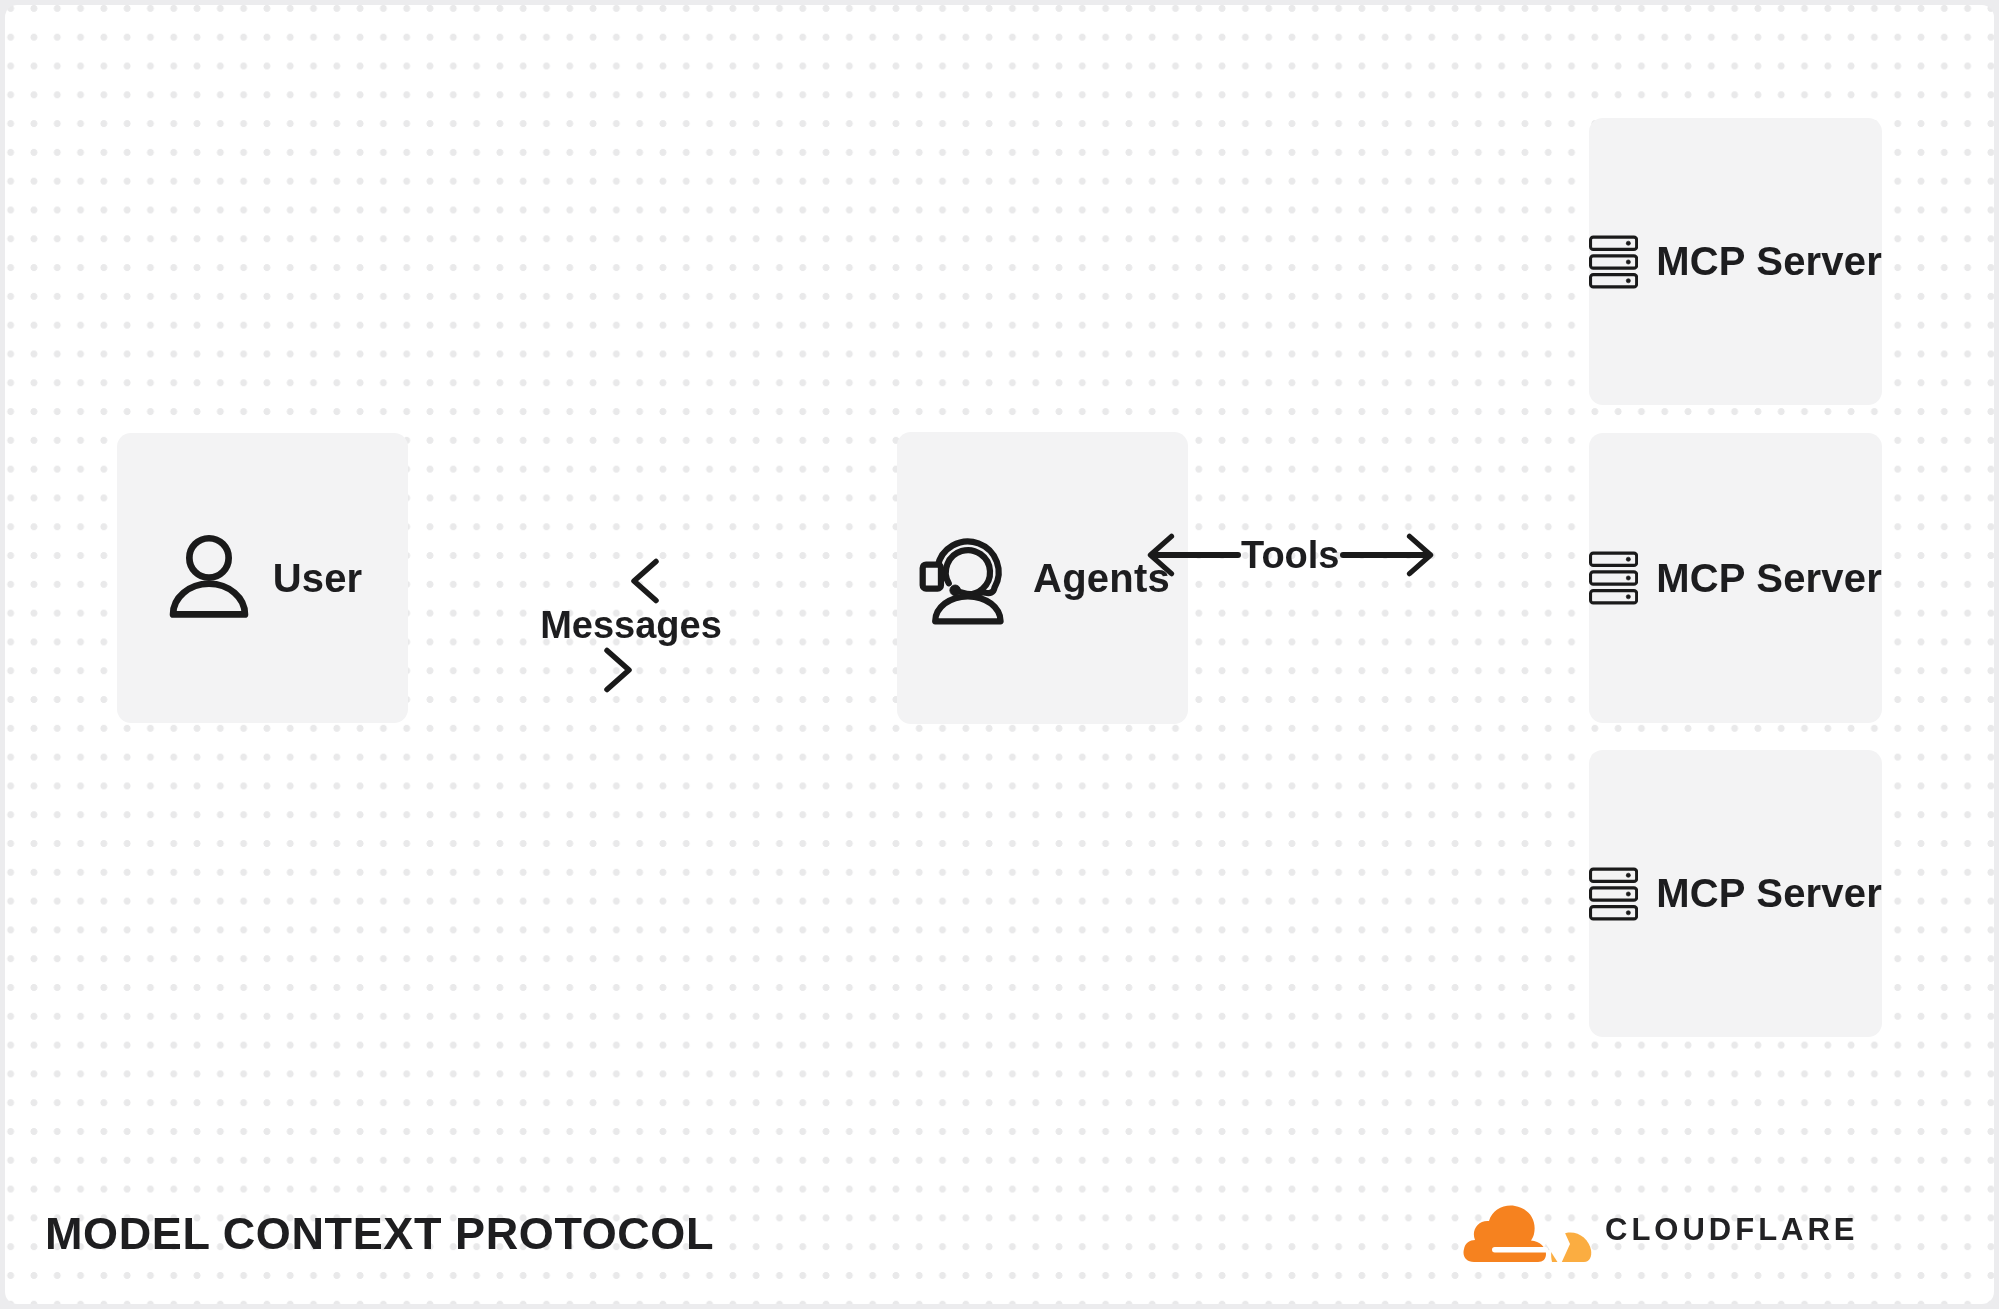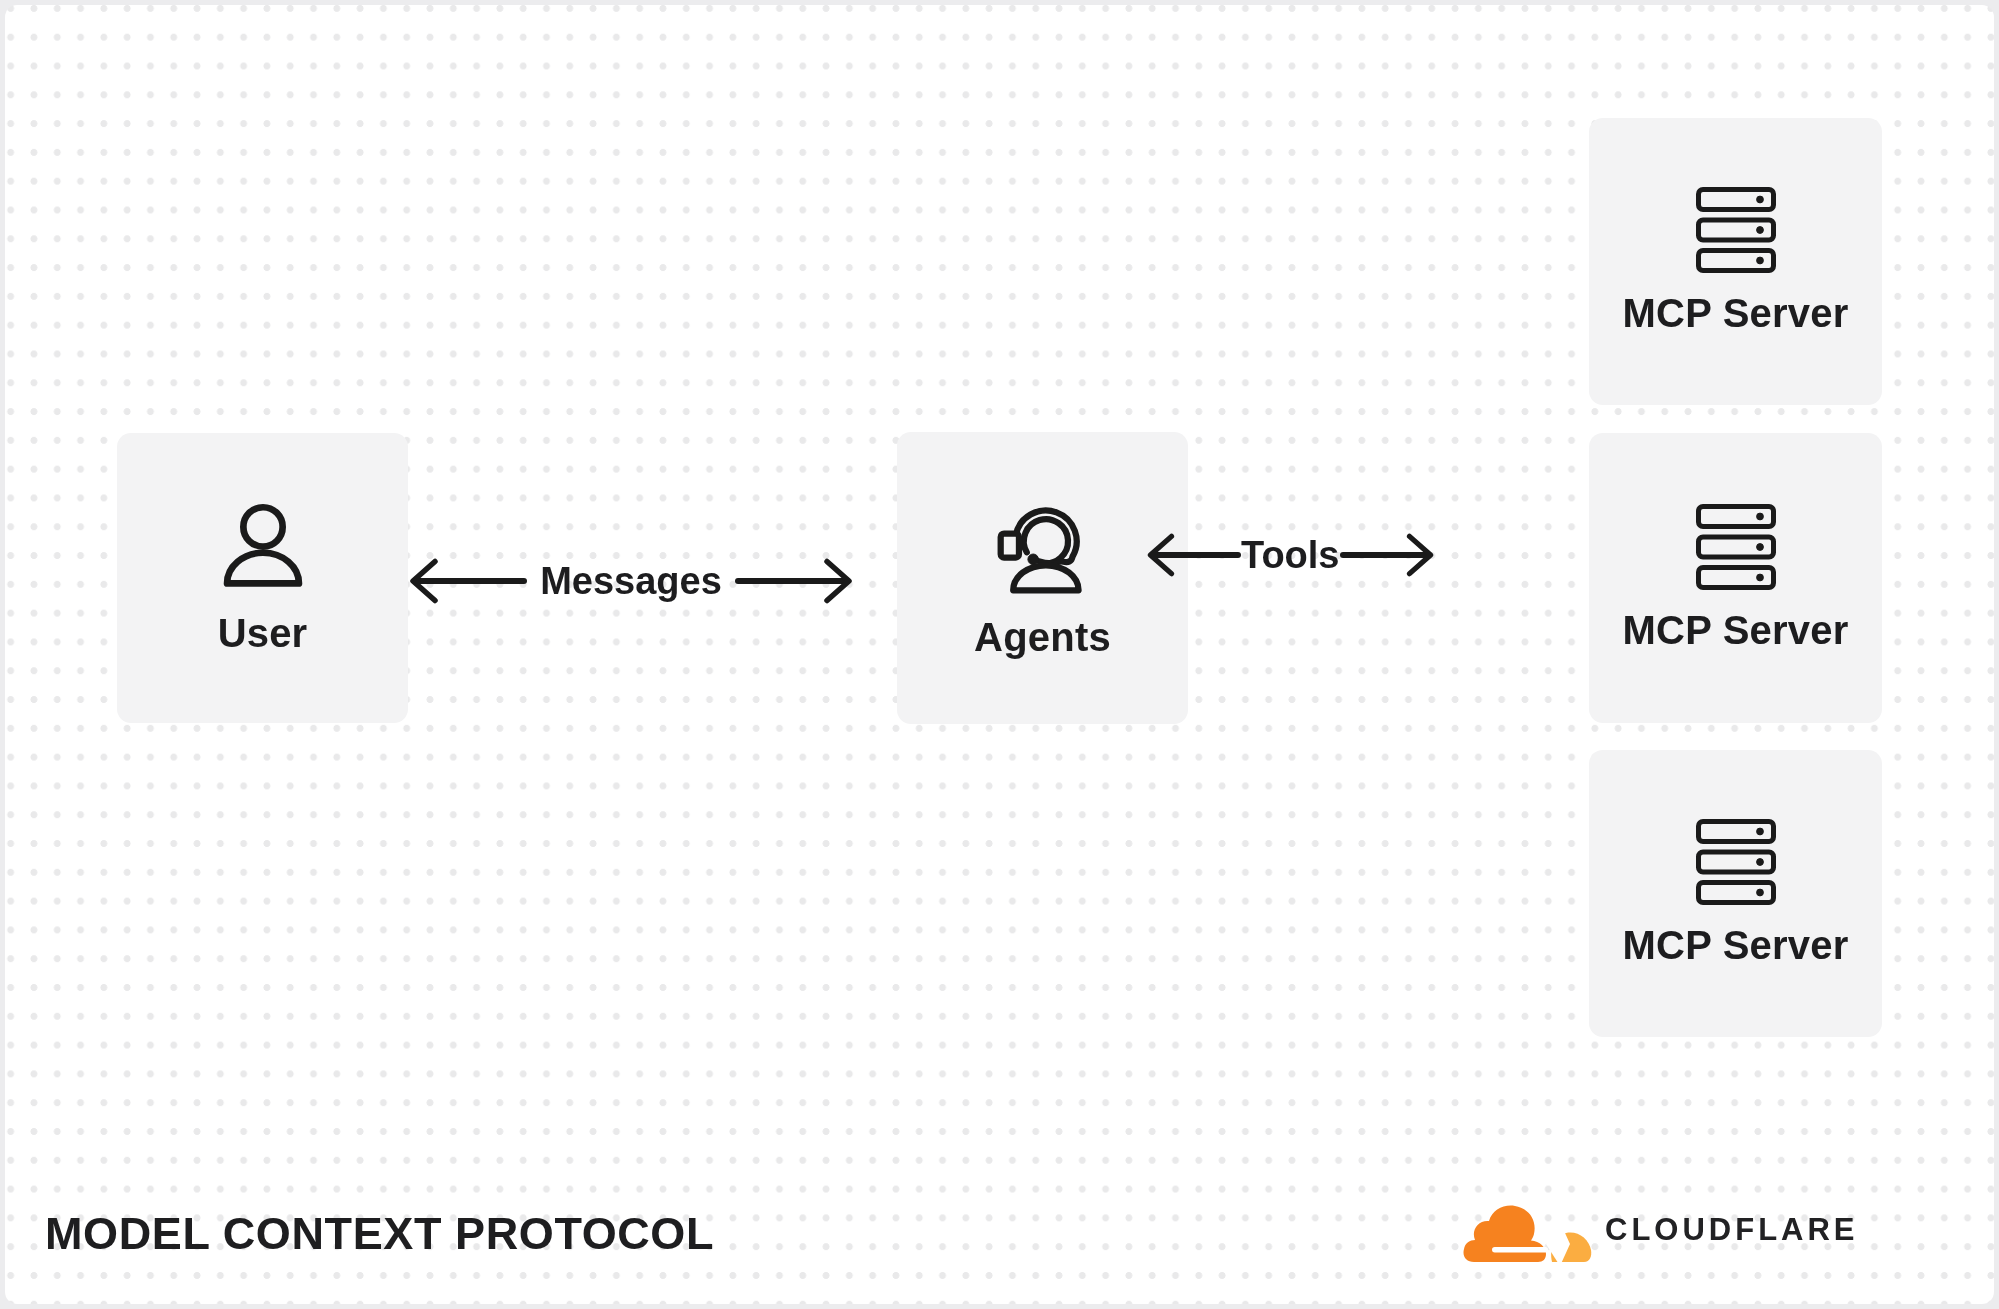--- a/index.html
+++ b/index.html
@@ -17,21 +17,20 @@
     background-image: radial-gradient(circle, #e9e9ea 3.2px, transparent 3.7px);
     background-size: 23.3px 28.8px;
     background-position: -6px -11px;
     border-radius:12px;
   }
   .node {
     position:absolute;
     background:#f3f3f4;
     border-radius:14px;
     display:flex;
-    flex-direction:column;
     align-items:center;
     justify-content:center;
     gap:18px;
     text-align:center;
   }
   .node-label {
     font-size:40px;
     font-weight:700;
     color:#1d1d1f;
     letter-spacing:0.2px;
@@ -48,21 +47,21 @@
   
   .arrow { display:flex; align-items:center; height:46px; }
   .arrow .shaft { flex:1 1 auto; height:5.5px; background:#1a1a1a; border-radius:3px; }
   .arrow-left  .shaft { margin-left:-25px; }
   .arrow-right .shaft { margin-right:-25px; }
   .chev { flex:0 0 auto; display:block; }
 
   .connector-messages {
     position:absolute;
     left:403px; top:553px; width:446px; height:46px;
-    display:flex; align-items:center;
+    display:flex; align-items:center;flex-direction:column;
   }
   .connector-messages .arrow { flex:1 1 auto; }
   .conn-label {
     font-size:38px; font-weight:700; color:#1d1d1f;
     white-space:nowrap; text-align:center;
   }
   .connector-messages .conn-label { margin:0 13px; }
 
   .connector-tools {
     position:absolute;

